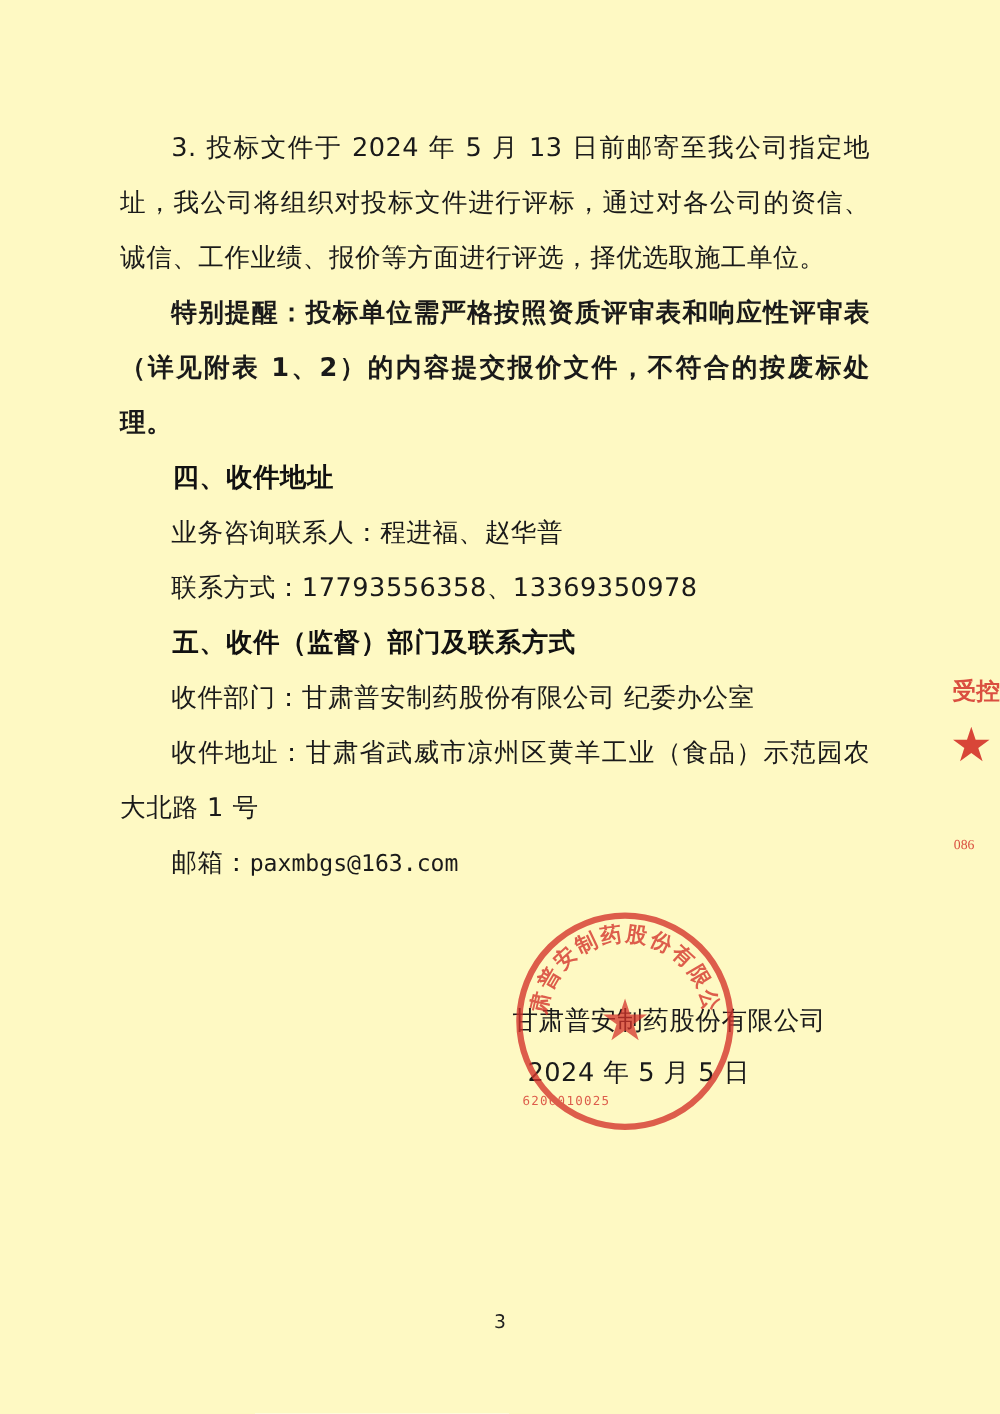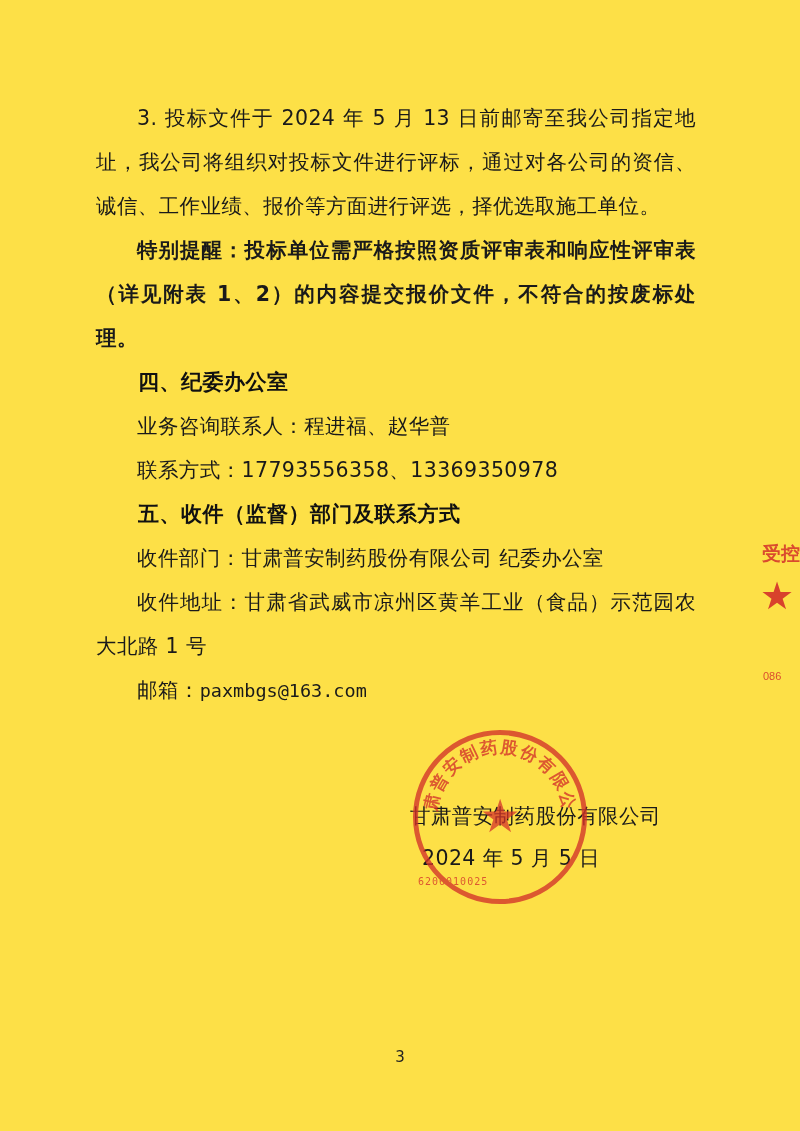--- a/index.html
+++ b/index.html
@@ -7,21 +7,21 @@
     padding: 0;
     background: #ffffff;
   }
   body {
     font-family: "DejaVu Sans", sans-serif;
   }
   .page {
     position: relative;
     width: 800px;
     height: 1131px;
-    background: #fde047;
+    background: #fef9c3;
     overflow: hidden;
   }
   .content {
     position: absolute;
     left: 96px;
     top: 96px;
     width: 600px;
   }
   .para {
     font-family: "DejaVu Sans", sans-serif;
@@ -147,21 +147,21 @@
     color: #d4322a;
     font-size: 38px;
     line-height: 1;
     opacity: 0.9;
   }
   .edge-stamp .es-num {
     position: absolute;
     bottom: 8px;
     left: 3px;
     color: #d4322a;
-    font-family: Liberation Sans, sans-serif;
+    font-family: Liberation Serif, serif;
     font-size: 11px;
     opacity: 0.85;
   }
   .page-number {
     position: absolute;
     left: 0;
     width: 100%;
     top: 1048px;
     text-align: center;
     font-family: "DejaVu Sans", sans-serif;
@@ -173,21 +173,21 @@
 <body>
 
 <div class="page">
 
   <div class="content">
 
     <p class="para indent">3. 投标文件于 2024 年 5 月 13 日前邮寄至我公司指定地址，我公司将组织对投标文件进行评标，通过对各公司的资信、诚信、工作业绩、报价等方面进行评选，择优选取施工单位。</p>
 
     <p class="para indent bold">特别提醒：投标单位需严格按照资质评审表和响应性评审表（详见附表 1、2）的内容提交报价文件，不符合的按废标处理。</p>
 
-    <p class="heading">四、纪委办公室</p>
+    <p class="heading">四、收件地址</p>
 
     <p class="para indent">业务咨询联系人：程进福、赵华普</p>
 
     <p class="para indent">联系方式：17793556358、13369350978</p>
 
     <p class="heading">五、收件（监督）部门及联系方式</p>
 
     <p class="para indent">收件部门：甘肃普安制药股份有限公司  纪委办公室</p>
 
 

